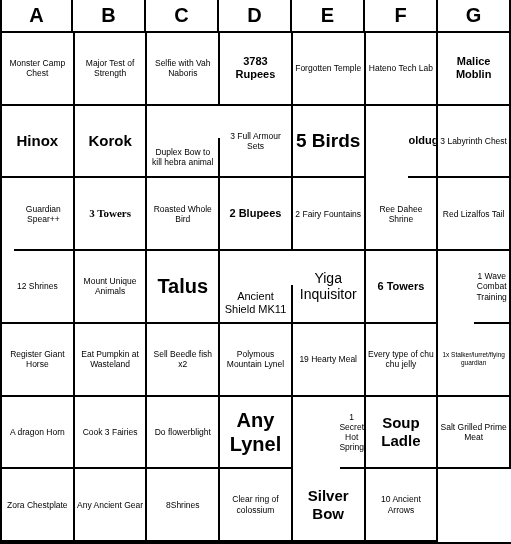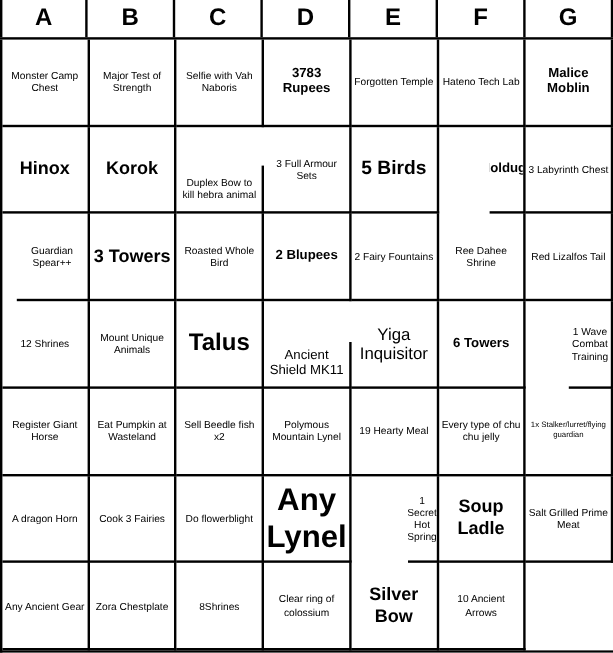--- a/index.html
+++ b/index.html
@@ -78,33 +78,33 @@
       </div>
       <div style="border-right: 2px solid rgb(0, 0, 0); border-bottom: 2px solid rgb(0, 0, 0); display: flex; align-items: center; justify-content: center; text-align: center; padding: 2px; font-size: 15px; font-weight: bold; line-height: 1.2; overflow: hidden;">
         <span>Korok</span>
       </div>
       <div style="border-right: 2px solid rgb(0, 0, 0); border-bottom: 2px solid rgb(0, 0, 0); display: flex; align-items: center; justify-content: center; text-align: center; padding: 2px; font-size: 8.5px; font-weight: normal; line-height: 1.2; overflow: hidden; margin-top: 32px;">
         <span>Duplex Bow to kill hebra animal</span>
       </div>
       <div style="border-right: 2px solid rgb(0, 0, 0); border-bottom: 2px solid rgb(0, 0, 0); display: flex; align-items: center; justify-content: center; text-align: center; padding: 2px; font-size: 8.5px; font-weight: normal; line-height: 1.2; overflow: hidden;">
         <span>3 Full Armour Sets</span>
       </div>
-      <div style="border-right: 2px solid rgb(0, 0, 0); border-bottom: 2px solid rgb(0, 0, 0); display: flex; align-items: center; justify-content: center; text-align: center; padding: 2px; font-size: 16px; font-weight: bold; line-height: 1.2; overflow: hidden;">
+      <div style="border-right: 2px solid rgb(0, 0, 0); border-bottom: 2px solid rgb(0, 0, 0); display: flex; align-items: center; justify-content: center; text-align: center; padding: 2px; font-size: 19px; font-weight: bold; line-height: 1.2; overflow: hidden;">
         <span>5 Birds</span>
       </div>
       <div style="border-right: 2px solid rgb(0, 0, 0); border-bottom: 2px solid rgb(0, 0, 0); display: flex; align-items: center; justify-content: center; text-align: center; padding: 2px; font-size: 11px; font-weight: bold; line-height: 1.2; overflow: hidden; margin-left: 42px;">
         <span>Molduga</span>
       </div>
       <div style="border-right: 2px solid rgb(0, 0, 0); border-bottom: 2px solid rgb(0, 0, 0); display: flex; align-items: center; justify-content: center; text-align: center; padding: 2px; font-size: 8.5px; font-weight: normal; line-height: 1.2; overflow: hidden;">
         <span>3 Labyrinth Chest</span>
       </div>
       <div style="border-right: 2px solid rgb(0, 0, 0); border-bottom: 2px solid rgb(0, 0, 0); display: flex; align-items: center; justify-content: center; text-align: center; padding: 2px; font-size: 8.5px; font-weight: normal; line-height: 1.2; overflow: hidden; margin-left: 12px;">
         <span>Guardian Spear++</span>
       </div>
-      <div style="border-right: 2px solid rgb(0, 0, 0); border-bottom: 2px solid rgb(0, 0, 0); display: flex; align-items: center; justify-content: center; text-align: center; padding: 2px; font-size: 15px; font-weight: bold; line-height: 1.2; overflow: hidden;">
+      <div style="border-right: 2px solid rgb(0, 0, 0); border-bottom: 2px solid rgb(0, 0, 0); display: flex; align-items: center; justify-content: center; text-align: center; padding: 2px; font-size: 11px; font-weight: bold; line-height: 1.2; overflow: hidden; font-family: Liberation Serif, serif;">
         <span>3 Towers</span>
       </div>
       <div style="border-right: 2px solid rgb(0, 0, 0); border-bottom: 2px solid rgb(0, 0, 0); display: flex; align-items: center; justify-content: center; text-align: center; padding: 2px; font-size: 8.5px; font-weight: normal; line-height: 1.2; overflow: hidden;">
         <span>Roasted Whole Bird</span>
       </div>
       <div style="border-right: 2px solid rgb(0, 0, 0); border-bottom: 2px solid rgb(0, 0, 0); display: flex; align-items: center; justify-content: center; text-align: center; padding: 2px; font-size: 11px; font-weight: bold; line-height: 1.2; overflow: hidden;">
         <span>2 Blupees</span>
       </div>
       <div style="border-right: 2px solid rgb(0, 0, 0); border-bottom: 2px solid rgb(0, 0, 0); display: flex; align-items: center; justify-content: center; text-align: center; padding: 2px; font-size: 8.5px; font-weight: normal; line-height: 1.2; overflow: hidden;">
         <span>2 Fairy Fountains</span>
@@ -159,37 +159,37 @@
       </div>
       <div style="border-right: 2px solid rgb(0, 0, 0); border-bottom: 2px solid rgb(0, 0, 0); display: flex; align-items: center; justify-content: center; text-align: center; padding: 2px; font-size: 8.5px; font-weight: normal; line-height: 1.2; overflow: hidden;">
         <span>A dragon Horn</span>
       </div>
       <div style="border-right: 2px solid rgb(0, 0, 0); border-bottom: 2px solid rgb(0, 0, 0); display: flex; align-items: center; justify-content: center; text-align: center; padding: 2px; font-size: 8.5px; font-weight: normal; line-height: 1.2; overflow: hidden;">
         <span>Cook 3 Fairies</span>
       </div>
       <div style="border-right: 2px solid rgb(0, 0, 0); border-bottom: 2px solid rgb(0, 0, 0); display: flex; align-items: center; justify-content: center; text-align: center; padding: 2px; font-size: 8.5px; font-weight: normal; line-height: 1.2; overflow: hidden;">
         <span>Do flowerblight</span>
       </div>
-      <div style="border-right: 2px solid rgb(0, 0, 0); border-bottom: 2px solid rgb(0, 0, 0); display: flex; align-items: center; justify-content: center; text-align: center; padding: 2px; font-size: 26px; font-weight: bold; line-height: 1.2; overflow: hidden;">
+      <div style="border-right: 2px solid rgb(0, 0, 0); border-bottom: 2px solid rgb(0, 0, 0); display: flex; align-items: center; justify-content: center; text-align: center; padding: 2px; font-size: 20px; font-weight: bold; line-height: 1.2; overflow: hidden;">
         <span>Any Lynel</span>
       </div>
       <div style="border-right: 2px solid rgb(0, 0, 0); border-bottom: 2px solid rgb(0, 0, 0); display: flex; align-items: center; justify-content: center; text-align: center; padding: 2px; font-size: 8.5px; font-weight: normal; line-height: 1.2; overflow: hidden; margin-left: 47px;">
         <span>1 Secret Hot Spring</span>
       </div>
       <div style="border-right: 2px solid rgb(0, 0, 0); border-bottom: 2px solid rgb(0, 0, 0); display: flex; align-items: center; justify-content: center; text-align: center; padding: 2px; font-size: 15px; font-weight: bold; line-height: 1.2; overflow: hidden;">
         <span>Soup Ladle</span>
       </div>
       <div style="border-right: 2px solid rgb(0, 0, 0); border-bottom: 2px solid rgb(0, 0, 0); display: flex; align-items: center; justify-content: center; text-align: center; padding: 2px; font-size: 8.5px; font-weight: normal; line-height: 1.2; overflow: hidden;">
         <span>Salt Grilled Prime Meat</span>
       </div>
       <div style="border-right: 2px solid rgb(0, 0, 0); border-bottom: 2px solid rgb(0, 0, 0); display: flex; align-items: center; justify-content: center; text-align: center; padding: 2px; font-size: 8.5px; font-weight: normal; line-height: 1.2; overflow: hidden;">
+        <span>Zora Chestplate</span>
+      </div>
+      <div style="border-right: 2px solid rgb(0, 0, 0); border-bottom: 2px solid rgb(0, 0, 0); display: flex; align-items: center; justify-content: center; text-align: center; padding: 2px; font-size: 8.5px; font-weight: normal; line-height: 1.2; overflow: hidden;">
         <span>Any Ancient Gear</span>
-      </div>
-      <div style="border-right: 2px solid rgb(0, 0, 0); border-bottom: 2px solid rgb(0, 0, 0); display: flex; align-items: center; justify-content: center; text-align: center; padding: 2px; font-size: 8.5px; font-weight: normal; line-height: 1.2; overflow: hidden;">
-        <span>Zora Chestplate</span>
       </div>
       <div style="border-right: 2px solid rgb(0, 0, 0); border-bottom: 2px solid rgb(0, 0, 0); display: flex; align-items: center; justify-content: center; text-align: center; padding: 2px; font-size: 8.5px; font-weight: normal; line-height: 1.2; overflow: hidden;">
         <span>8Shrines</span>
       </div>
       <div style="border-right: 2px solid rgb(0, 0, 0); border-bottom: 2px solid rgb(0, 0, 0); display: flex; align-items: center; justify-content: center; text-align: center; padding: 2px; font-size: 8.5px; font-weight: normal; line-height: 1.2; overflow: hidden;">
         <span>Clear ring of colossium</span>
       </div>
       <div style="border-right: 2px solid rgb(0, 0, 0); border-bottom: 2px solid rgb(0, 0, 0); display: flex; align-items: center; justify-content: center; text-align: center; padding: 2px; font-size: 15px; font-weight: bold; line-height: 1.2; overflow: hidden;">
         <span>Silver Bow</span>
       </div>

